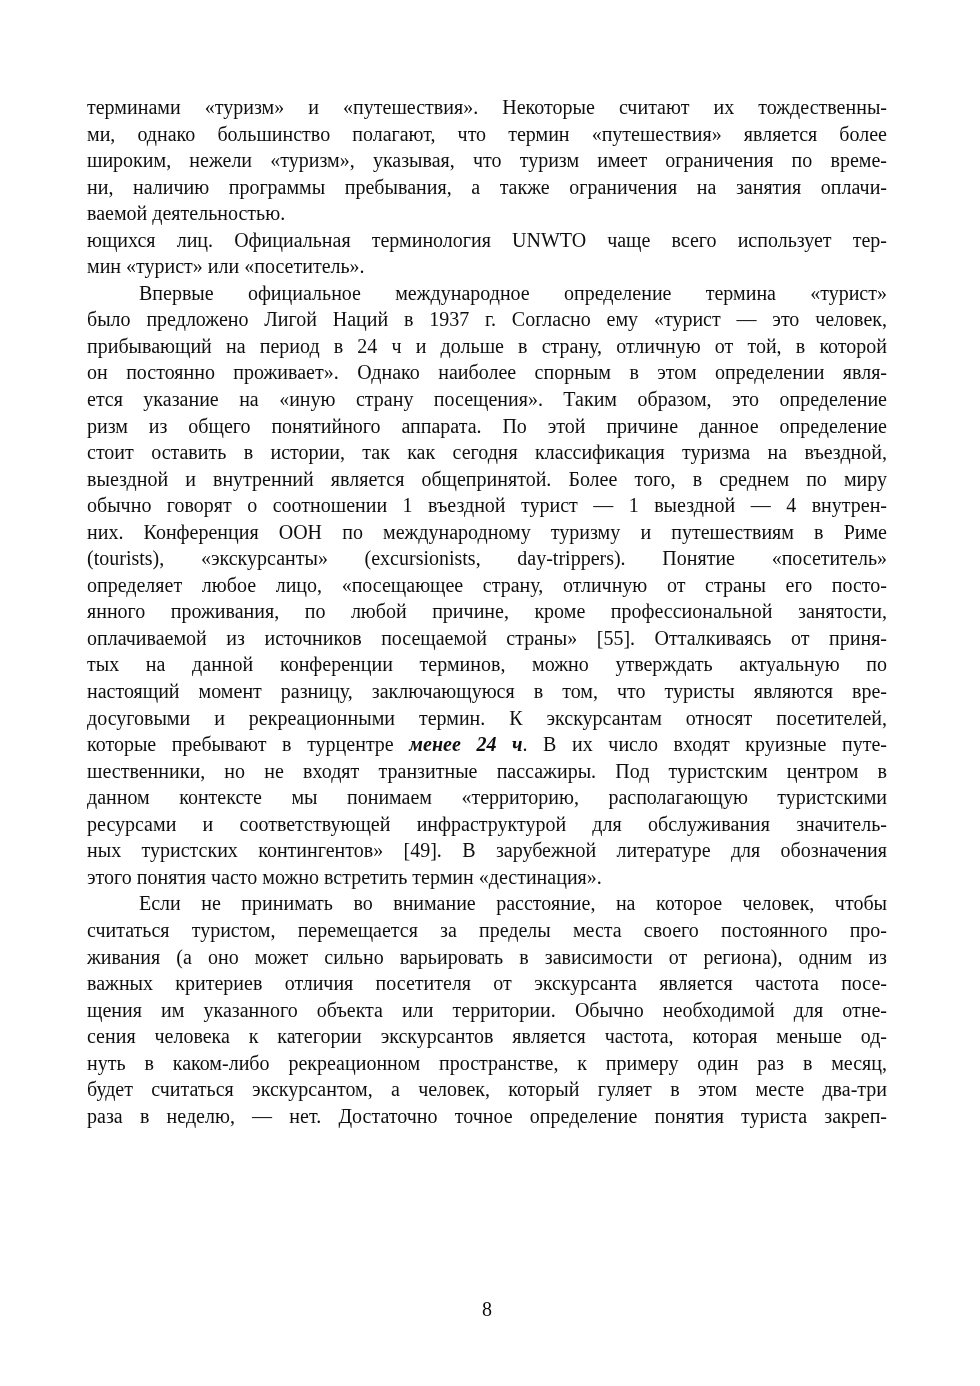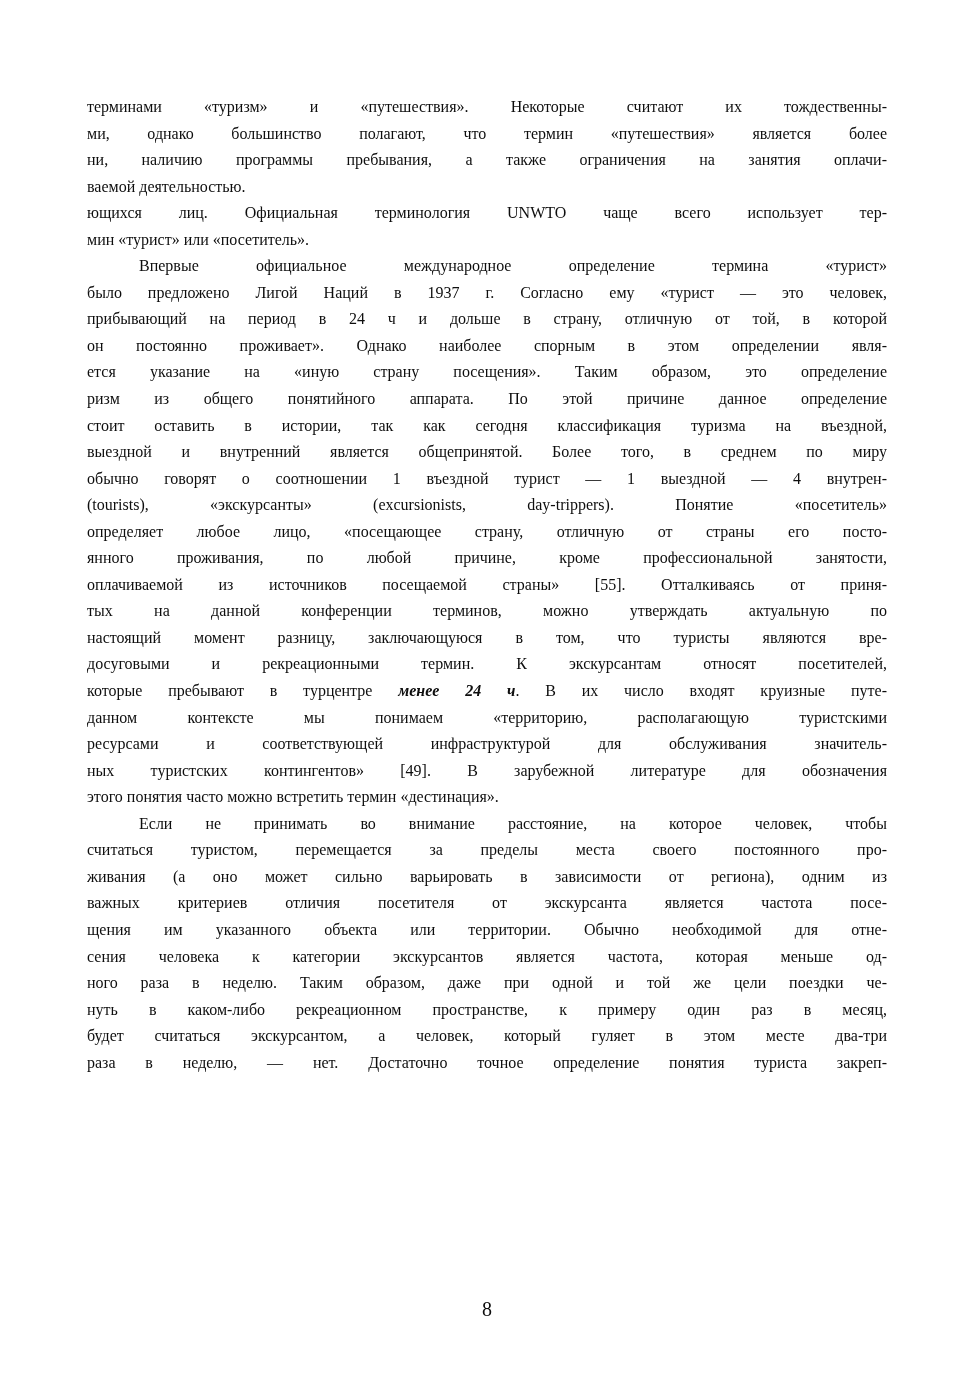--- a/index.html
+++ b/index.html
@@ -16,21 +16,21 @@
     position: absolute;
     left: 0; top: 0;
     width: 980px; height: 1386px;
     background: #ffffff;
   }
   .text-block {
     position: absolute;
     left: 87px;
     top: 94px;
     width: 800px;
-    font-size: 16px;
+    font-size: 20px;
     line-height: 26.55px;
     font-family: Liberation Serif, serif;
   }
   .line {
     text-align: justify;
     text-align-last: justify;
     height: 26.55px;
     overflow: hidden;
   }
   .line.end { text-align-last: left; }
@@ -48,61 +48,63 @@
 </style>
 </head>
 <body>
 
 <div class="page">
   <div class="text-block">
 
     <div class="para">
       <div class="line">терминами «туризм» и «путешествия». Некоторые считают их тождественны-</div>
       <div class="line">ми, однако большинство полагают, что термин «путешествия» является более</div>
+      <div class="line">широким, нежели «туризм», указывая, что туризм имеет ограничения по време-</div>
       <div class="line">ни, наличию программы пребывания, а также ограничения на занятия оплачи-</div>
       <div class="line end">ваемой деятельностью.</div>
     </div>
 
     <div class="para">
       <div class="line">ющихся лиц. Официальная терминология UNWTO чаще всего использует тер-</div>
       <div class="line end">мин «турист» или «посетитель».</div>
     </div>
 
     <div class="para">
       <div class="line indent">Впервые официальное международное определение термина «турист»</div>
       <div class="line">было предложено Лигой Наций в 1937 г. Согласно ему «турист — это человек,</div>
       <div class="line">прибывающий на период в 24 ч и дольше в страну, отличную от той, в которой</div>
       <div class="line">он постоянно проживает». Однако наиболее спорным в этом определении явля-</div>
       <div class="line">ется указание на «иную страну посещения». Таким образом, это определение</div>
       <div class="line">ризм из общего понятийного аппарата. По этой причине данное определение</div>
       <div class="line">стоит оставить в истории, так как сегодня классификация туризма на въездной,</div>
       <div class="line">выездной и внутренний является общепринятой. Более того, в среднем по миру</div>
       <div class="line">обычно говорят о соотношении 1 въездной турист — 1 выездной — 4 внутрен-</div>
+      <div class="line">них. Конференция ООН по международному туризму и путешествиям в Риме</div>
       <div class="line">(tourists), «экскурсанты» (excursionists, day-trippers). Понятие «посетитель»</div>
       <div class="line">определяет любое лицо, «посещающее страну, отличную от страны его посто-</div>
       <div class="line">янного проживания, по любой причине, кроме профессиональной занятости,</div>
       <div class="line">оплачиваемой из источников посещаемой страны» [55]. Отталкиваясь от приня-</div>
       <div class="line">тых на данной конференции терминов, можно утверждать актуальную по</div>
       <div class="line">настоящий момент разницу, заключающуюся в том, что туристы являются вре-</div>
       <div class="line">досуговыми и рекреационными термин. К экскурсантам относят посетителей,</div>
       <div class="line"><span>которые пребывают в турцентре </span><span class="bi">менее 24 ч</span><span>. В их число входят круизные путе-</span></div>
+      <div class="line">шественники, но не входят транзитные пассажиры. Под туристским центром в</div>
       <div class="line">данном контексте мы понимаем «территорию, располагающую туристскими</div>
       <div class="line">ресурсами и соответствующей инфраструктурой для обслуживания значитель-</div>
       <div class="line">ных туристских контингентов» [49]. В зарубежной литературе для обозначения</div>
       <div class="line end">этого понятия часто можно встретить термин «дестинация».</div>
     </div>
 
     <div class="para">
       <div class="line indent">Если не принимать во внимание расстояние, на которое человек, чтобы</div>
       <div class="line">считаться туристом, перемещается за пределы места своего постоянного про-</div>
       <div class="line">живания (а оно может сильно варьировать в зависимости от региона), одним из</div>
       <div class="line">важных критериев отличия посетителя от экскурсанта является частота посе-</div>
       <div class="line">щения им указанного объекта или территории. Обычно необходимой для отне-</div>
       <div class="line">сения человека к категории экскурсантов является частота, которая меньше од-</div>
-      <div class="line">ного раза в неделю. Таким образом, даже при одной и той же цели поездки че-</div>
       <div class="line">нуть в каком-либо рекреационном пространстве, к примеру один раз в месяц,</div>
       <div class="line">будет считаться экскурсантом, а человек, который гуляет в этом месте два-три</div>
       <div class="line">раза в неделю, — нет. Достаточно точное определение понятия туриста закреп-</div>
     </div>
 
   </div>
 
   <div class="footer">
     <span>8</span>
   </div>

